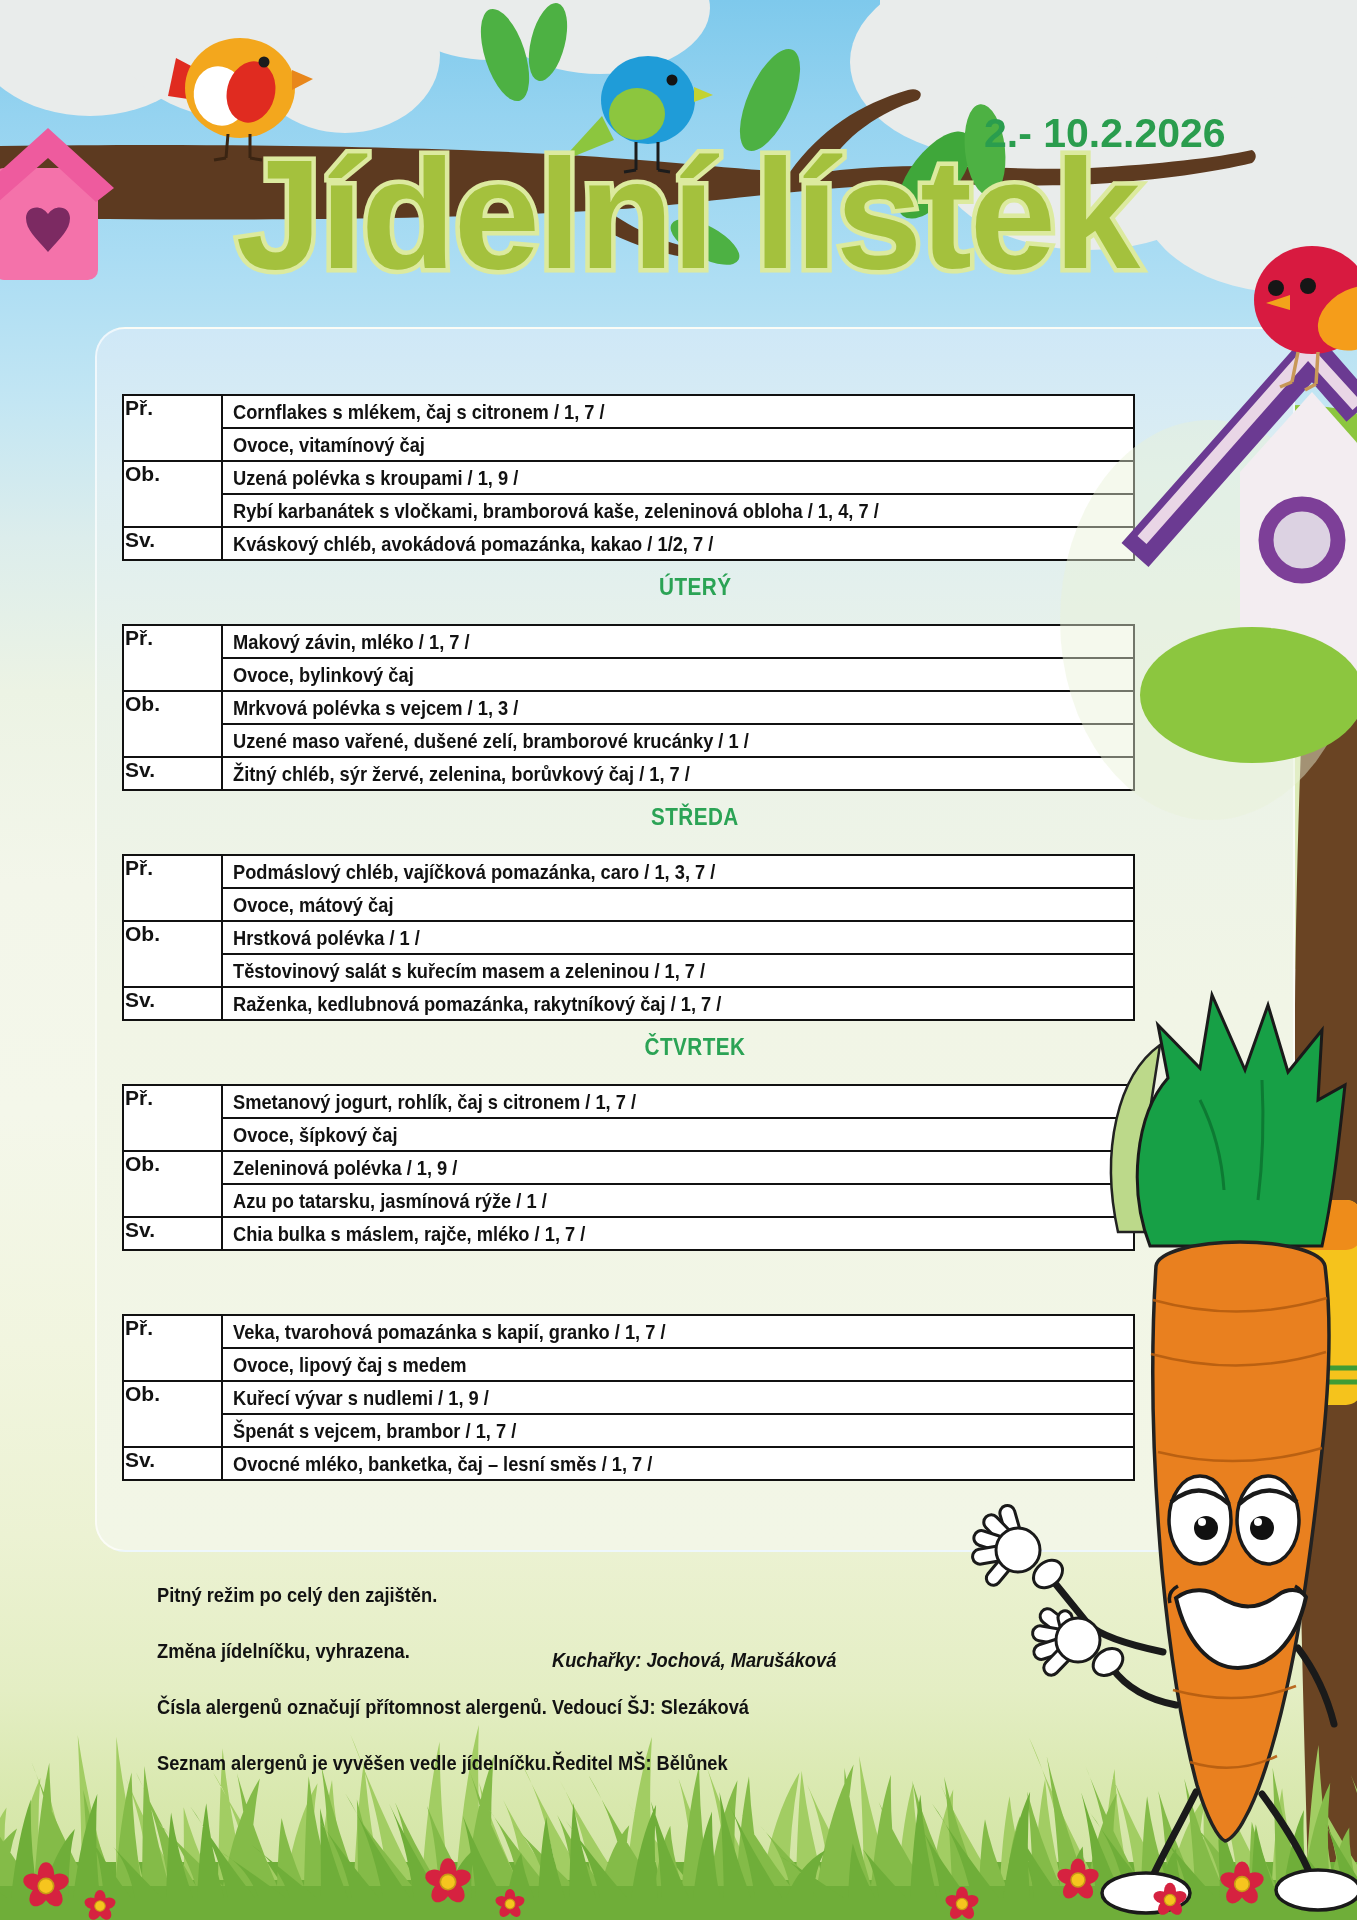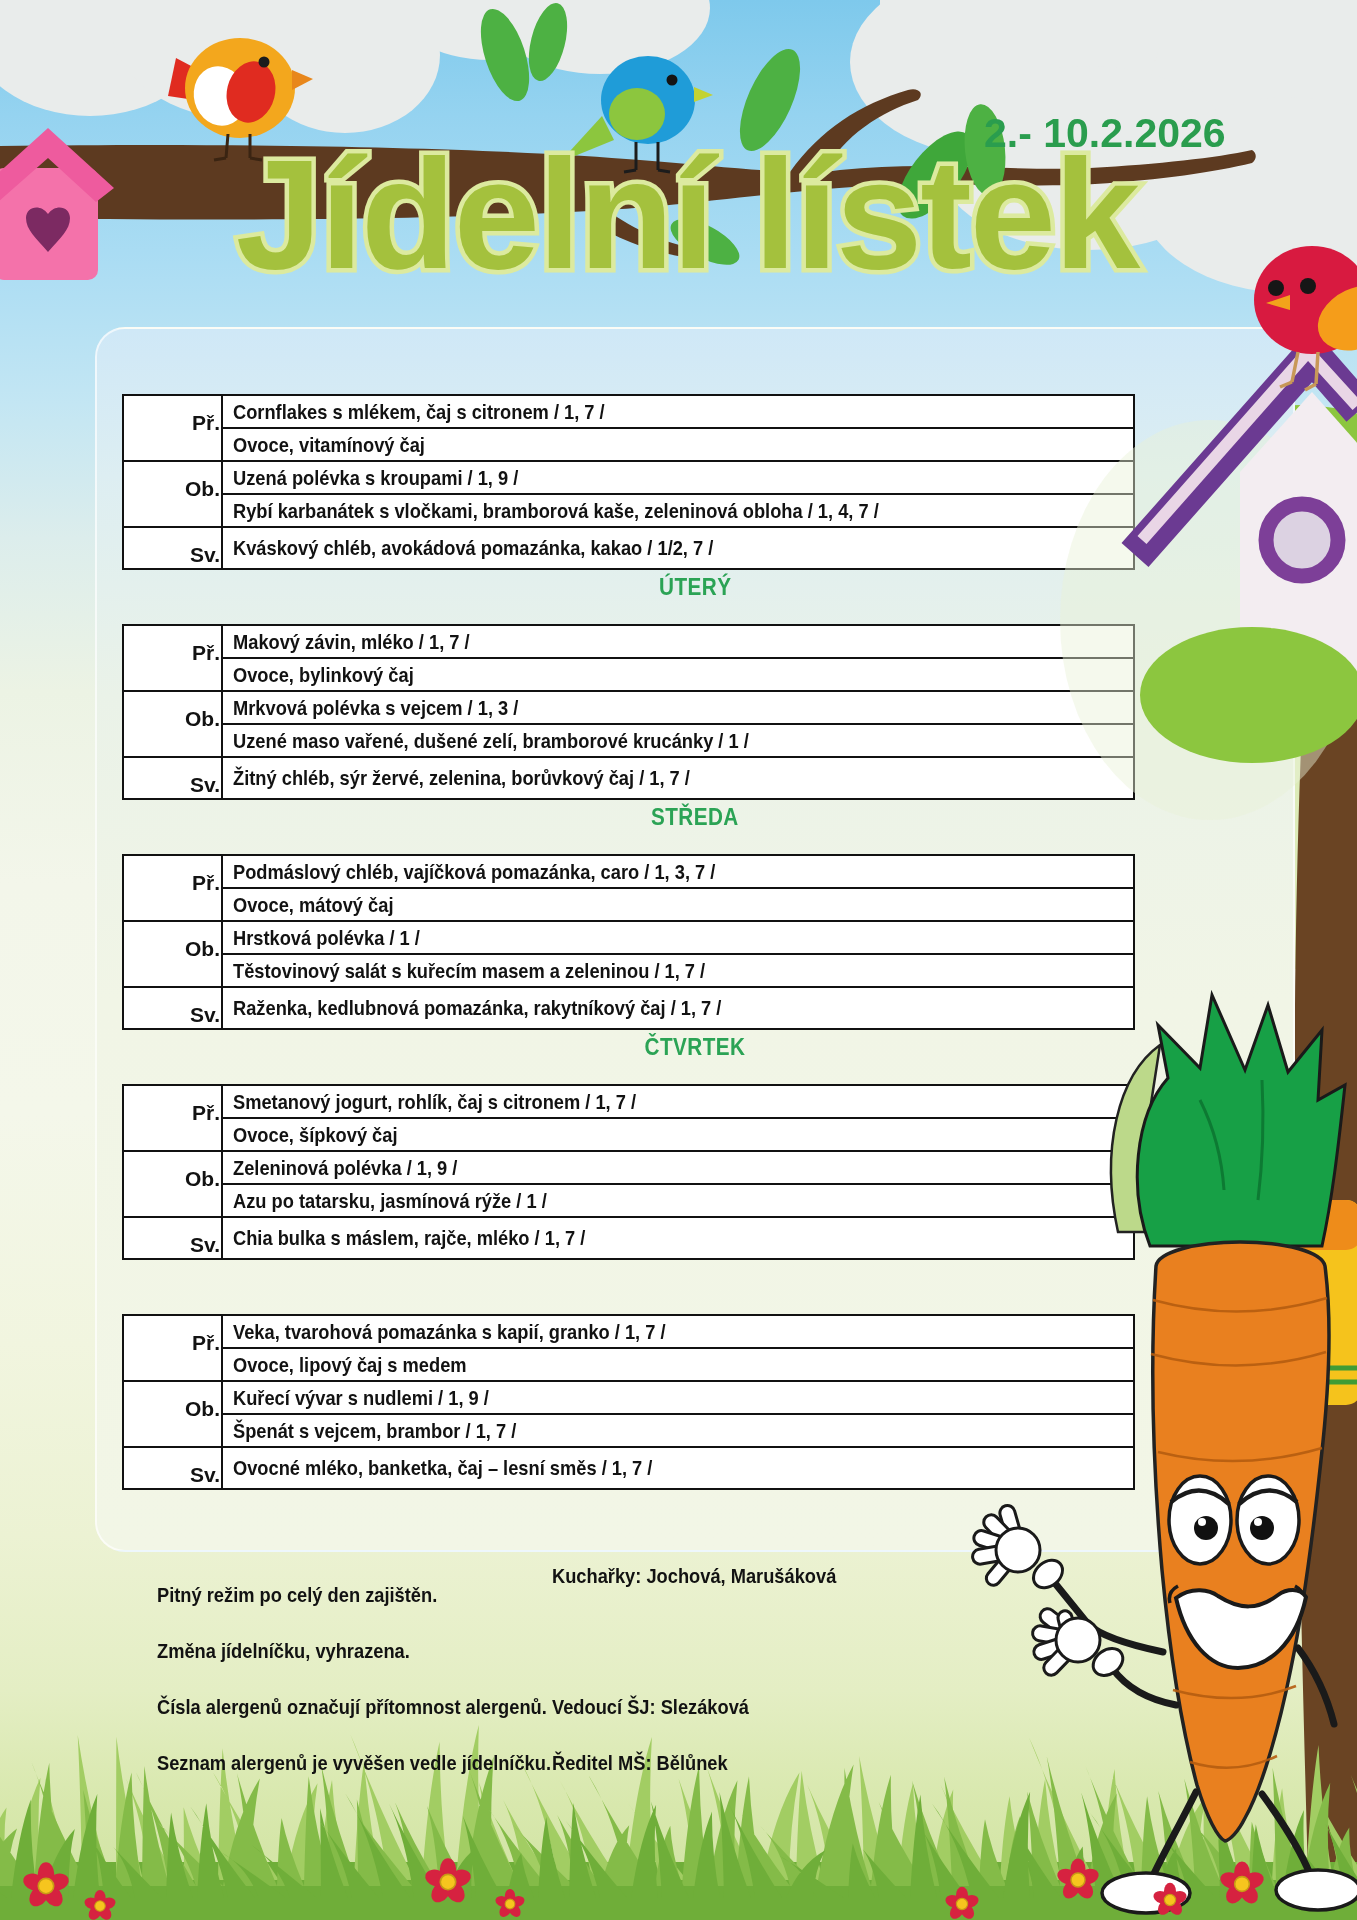--- a/index.html
+++ b/index.html
@@ -39,31 +39,31 @@
   .menu-table{
     position:absolute;left:25px;top:50px;width:1013px;
     border-collapse:collapse;background:#fff;
     border:2.5px solid #111;table-layout:fixed;
   }
   .menu-table tr{height:33px;}
   .menu-table th,.menu-table td{
     border:2px solid #111;color:#121212;font-size:21px;font-weight:bold;
     overflow:visible;
   }
-  .menu-table th{width:95px;text-align:right;vertical-align:top;padding-top:15px;}
+  .menu-table th{width:95px;text-align:left;vertical-align:top;padding-top:0;}
   .menu-table td{padding:0 0 0 10px;vertical-align:middle;margin-top:28px;}
   .squish,.squish-c{display:inline-block;transform:scaleX(.87);white-space:nowrap;}
   .squish{transform-origin:0 50%;}
   .squish-c{transform-origin:50% 50%;transform:scaleX(.9);}
 
   .footer{position:absolute;z-index:4;left:0;top:0;width:1357px;height:1920px;pointer-events:none;margin-left:24px;}
   .fline{position:absolute;font-size:21px;font-weight:bold;color:#121212;white-space:nowrap;}
   .n0{left:133px;top:1583px;} .n1{left:133px;top:1639px;}
   .n2{left:133px;top:1695px;} .n3{left:133px;top:1751px;}
-  .s0{left:528px;top:1564px;} .s1{left:528px;top:1695px;text-align:right;} .s2{left:528px;top:1751px;}
+  .s0{left:528px;top:1648px;font-style:italic;} .s1{left:528px;top:1695px;text-align:right;} .s2{left:528px;top:1751px;}
 </style>
 </head>
 <body>
 
 <div class="page">
 
   <svg class="layer bg" viewBox="0 0 1357 1920">
     <g fill="#e9eceb">
       <ellipse cx="90" cy="28" rx="120" ry="88"></ellipse>
       <ellipse cx="245" cy="22" rx="135" ry="98"></ellipse>

